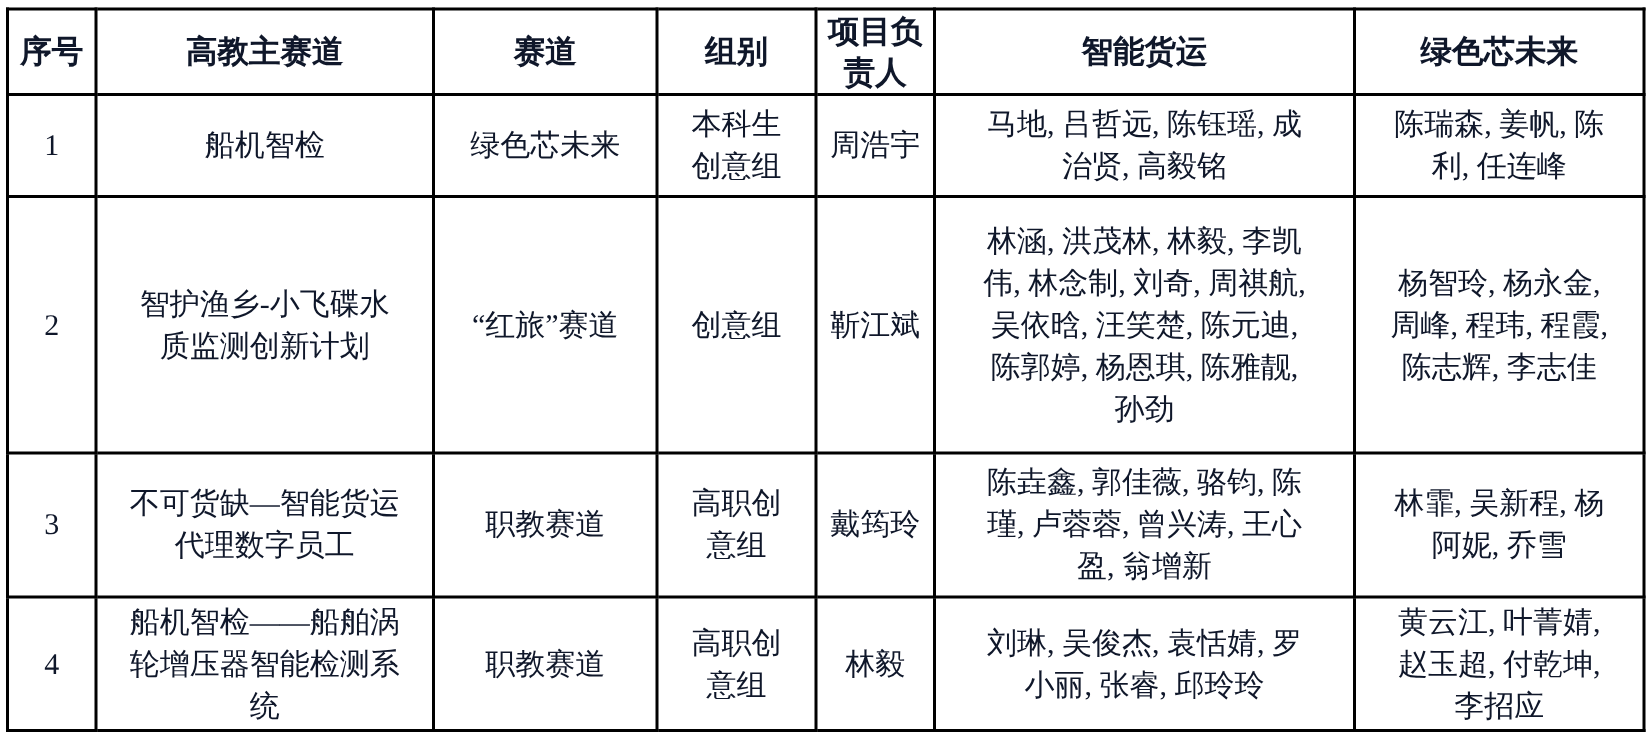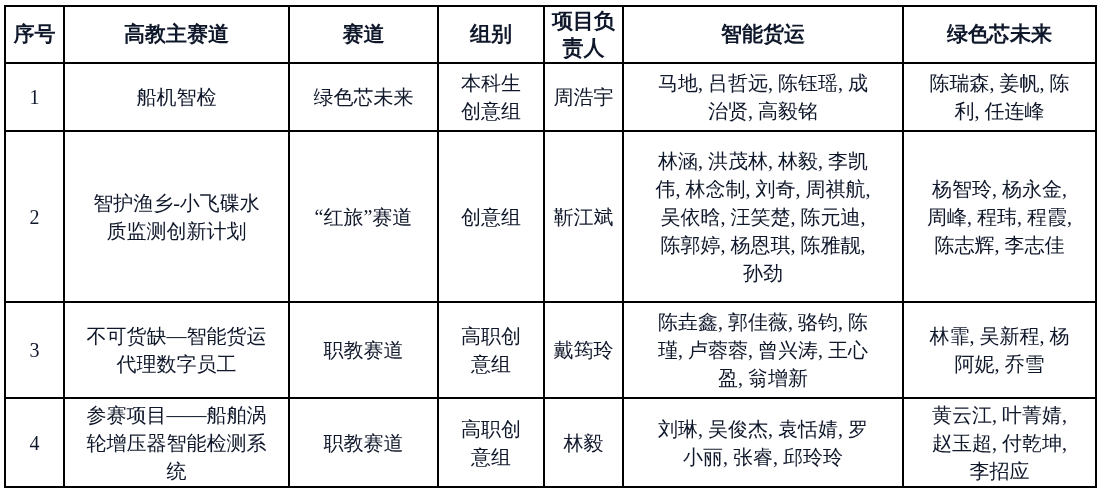--- a/index.html
+++ b/index.html
@@ -105,21 +105,21 @@
 意组</td>
       <td>戴筠玲</td>
       <td>陈垚鑫, 郭佳薇, 骆钧, 陈
 瑾, 卢蓉蓉, 曾兴涛, 王心
 盈, 翁增新</td>
       <td>林霏, 吴新程, 杨
 阿妮, 乔雪</td>
     </tr>
     <tr class="row-3">
       <td>4</td>
-      <td>参赛项目——船舶涡
+      <td>船机智检——船舶涡
 轮增压器智能检测系
 统</td>
       <td>职教赛道</td>
       <td>高职创
 意组</td>
       <td>林毅</td>
       <td>刘琳, 吴俊杰, 袁恬婧, 罗
 小丽, 张睿, 邱玲玲</td>
       <td>黄云江, 叶菁婧,
 赵玉超, 付乾坤,

